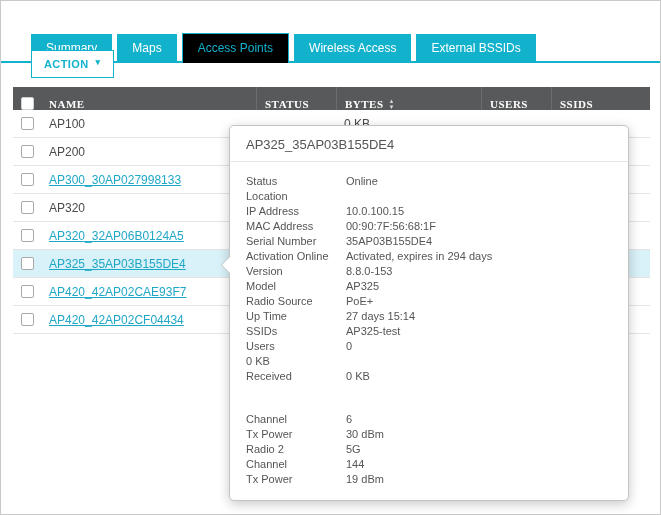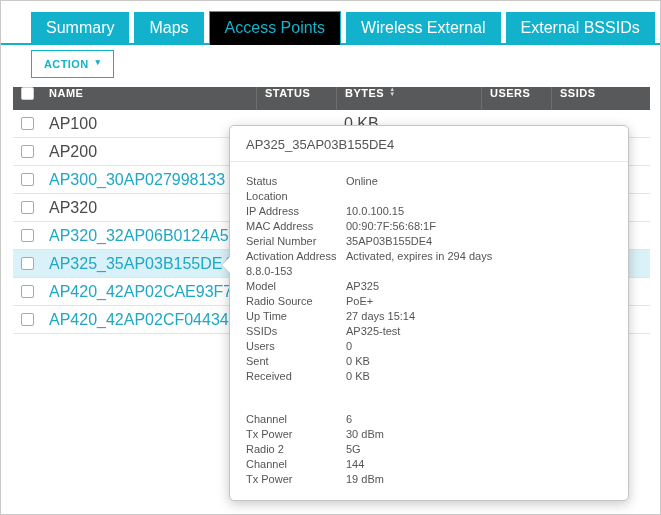--- a/index.html
+++ b/index.html
@@ -18,24 +18,25 @@
   
   .tab-bar {
     position: absolute; left: 0; top: 10; top: 10px; right: 0;
     display: flex; align-items: flex-end; gap: 5px;
     padding-left: 30px;
     border-bottom: 2px solid var(--accent, #12b2cd);
   }
   .tab {
     background: var(--accent, #12b2cd);
     color: #ffffff;
-    font-size: 16px;
+    font-size: 12px;
     padding: 7px 15px 6px;
     cursor: pointer;
     white-space: nowrap;
+    margin-top: 22px;
   }
   .tab.active {
     background: #000000;
     color: var(--accent, #12b2cd);
     border: 1px solid var(--accent, #12b2cd);
     border-bottom: none;
     margin-bottom: -2px;
     padding-bottom: 8px;
   }
 
@@ -58,35 +59,35 @@
     display: grid;
     grid-template-columns: 36px 207px 80px 145px 70px 1fr;
     align-items: center;
   }
   .thead {
     height: 23px;
     background: var(--header-bg, #58595b);
     color: #fff;
     font-size: 11px; font-weight: bold; letter-spacing: .5px;
   }
-  .thead .hcell { padding-left: 8px; display: flex; align-items: flex-start; gap: 5px; border-left: 1px solid rgba(255,255,255,.12); height: 100%; }
+  .thead .hcell { padding-left: 8px; display: flex; align-items: flex-end; gap: 5px; border-left: 1px solid rgba(255,255,255,.12); height: 100%; font-family: Liberation Serif, serif; }
   .thead .hcell:first-child, .thead .hcell:nth-child(2) { border-left: none; }
   .thead .hcell-name { padding-left: 0; }
   .sort-icon { display: inline-flex; flex-direction: column; line-height: .9; color: #d6d6d6; }
   .sort-icon span { font-size: 6px; }
   .trow {
     height: 28px;
     border-bottom: 1px solid #e4e4e4;
-    font-size: 16px; color: #4a4a4a;
+    font-size: 12px; color: #4a4a4a;
     background: #fff;
   }
   .trow.selected { background: var(--selected-row, #d9f1f8); }
   .cell { padding-left: 8px; overflow: hidden; white-space: nowrap; }
   .cell-name { padding-left: 0; }
-  .cell-name.link { color: var(--link, #1fa7c6); cursor: pointer; }
+  .cell-name.link { color: var(--link, #1fa7c6); cursor: pointer; text-decoration: underline; }
   .cell-check, .hcell-check { display: flex; justify-content: flex-start; padding-left: 8px; }
   .checkbox {
     width: 13px; height: 13px;
     border: 1px solid #a9a9a9; background: #fff;
     display: inline-block; border-radius: 2px;
     cursor: pointer;
   }
   .thead .checkbox { border-color: #d0d0d0; }
 
   
@@ -122,21 +123,21 @@
 </style>
 </head>
 <body>
 
 <div id="app">
 
   <div class="tab-bar">
       <div class="tab">Summary</div>
       <div class="tab">Maps</div>
       <div class="tab active">Access Points</div>
-      <div class="tab">Wireless External</div>
+      <div class="tab">Wireless Access</div>
       <div class="tab">External BSSIDs</div>
     </div>
 
   <button class="action-btn">
     <span>ACTION</span>
     <span class="caret">▾</span>
   </button>
 
   <div class="ap-table">
     <div class="thead">
@@ -264,24 +265,25 @@
   </div>
         <div class="field">
     <div class="flabel">MAC Address</div>
     <div class="fvalue">00:90:7F:56:68:1F</div>
   </div>
         <div class="field">
     <div class="flabel">Serial Number</div>
     <div class="fvalue">35AP03B155DE4</div>
   </div>
         <div class="field">
-    <div class="flabel">Activation Address</div>
+    <div class="flabel">Activation Online</div>
     <div class="fvalue">Activated, expires in 294 days</div>
   </div>
         <div class="field">
+    <div class="flabel">Version</div>
     <div class="fvalue">8.8.0-153</div>
   </div>
         <div class="field">
     <div class="flabel">Model</div>
     <div class="fvalue">AP325</div>
   </div>
         <div class="field">
     <div class="flabel">Radio Source</div>
     <div class="fvalue">PoE+</div>
   </div>
@@ -291,21 +293,20 @@
   </div>
         <div class="field">
     <div class="flabel">SSIDs</div>
     <div class="fvalue">AP325-test</div>
   </div>
         <div class="field">
     <div class="flabel">Users</div>
     <div class="fvalue">0</div>
   </div>
         <div class="field">
-    <div class="flabel">Sent</div>
     <div class="fvalue">0 KB</div>
   </div>
         <div class="field">
     <div class="flabel">Received</div>
     <div class="fvalue">0 KB</div>
   </div>
         <div class="field spacer">
     <div class="flabel"></div>
     <div class="fvalue"></div>
   </div>

